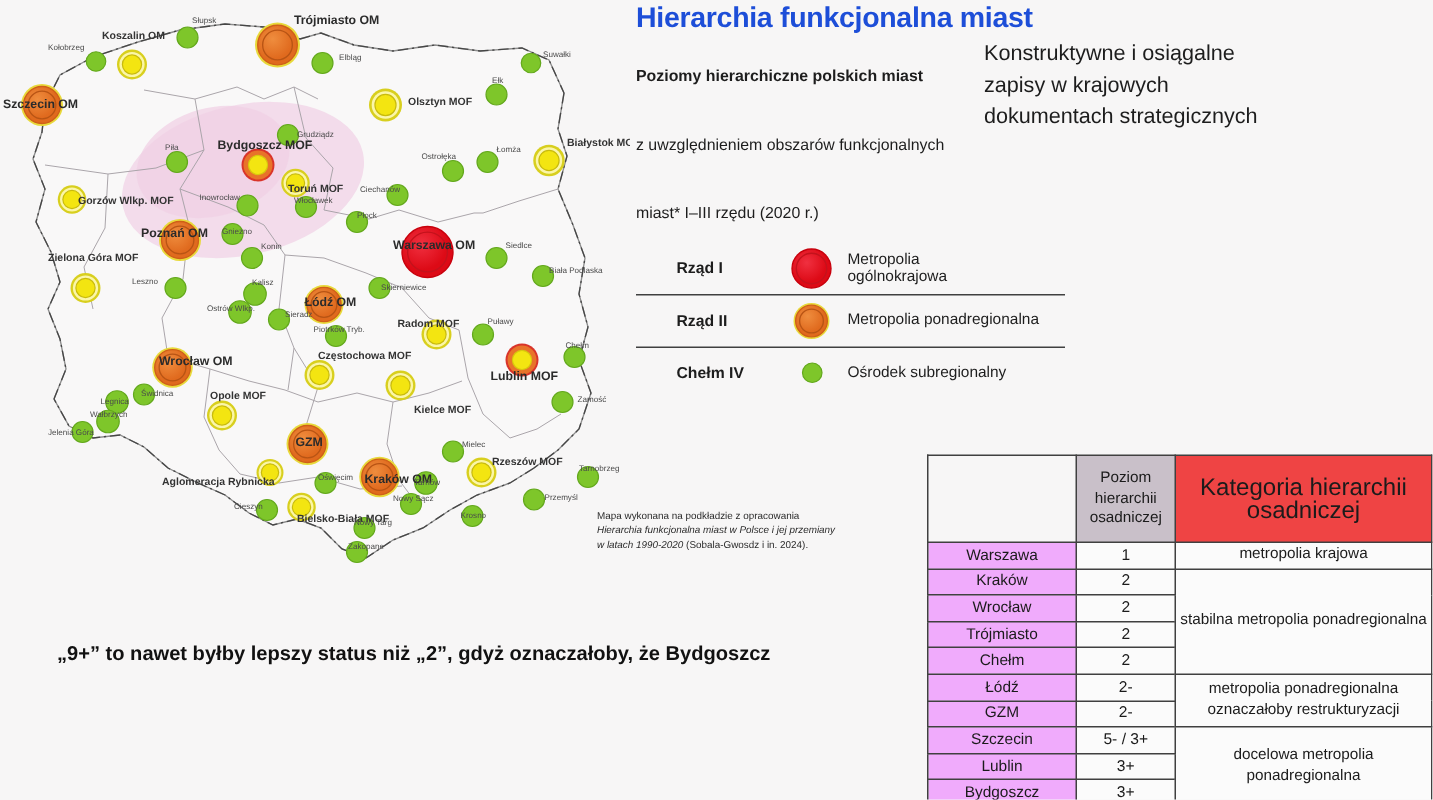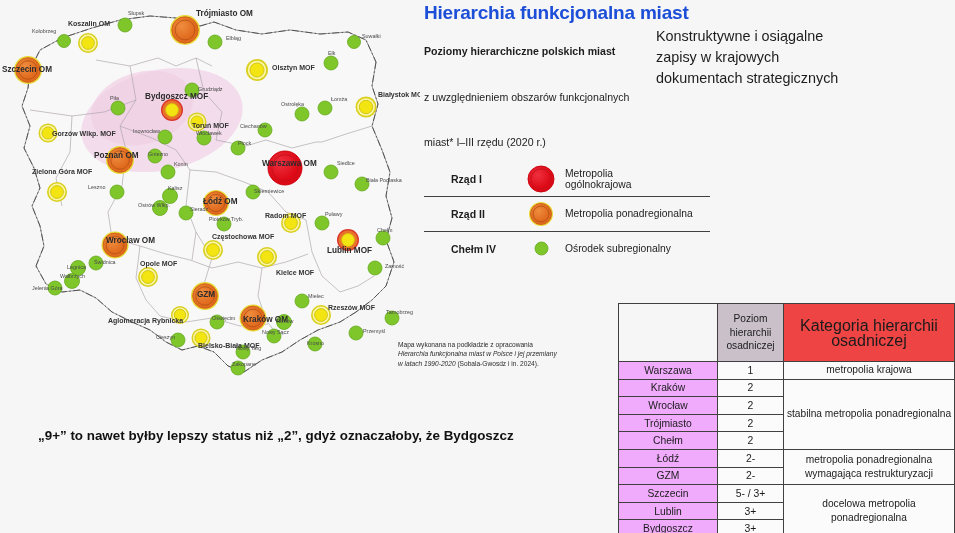--- a/index.html
+++ b/index.html
@@ -665,21 +665,21 @@
             <td class="c-city">Trójmiasto</td>
             <td class="c-lvl">2</td>
           </tr>
           <tr>
             <td class="c-city">Chełm</td>
             <td class="c-lvl">2</td>
           </tr>
           <tr>
             <td class="c-city">Łódź</td>
             <td class="c-lvl">2-</td>
-            <td class="c-cat" rowspan="2">metropolia ponadregionalna wymagająca restrukturyzacji</td>
+            <td class="c-cat" rowspan="2">metropolia ponadregionalna oznaczałoby restrukturyzacji</td>
           </tr>
           <tr>
             <td class="c-city">GZM</td>
             <td class="c-lvl">2-</td>
           </tr>
           <tr>
             <td class="c-city">Szczecin</td>
             <td class="c-lvl">5- / 3+</td>
             <td class="c-cat" rowspan="3">docelowa metropolia ponadregionalna</td>
           </tr>

